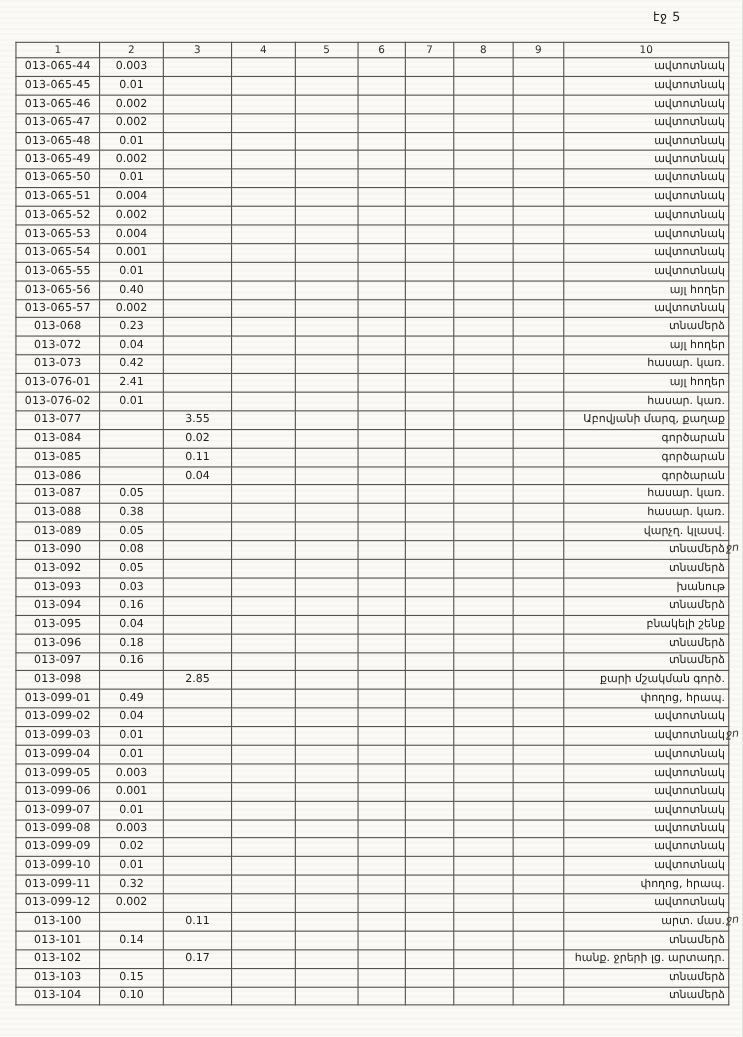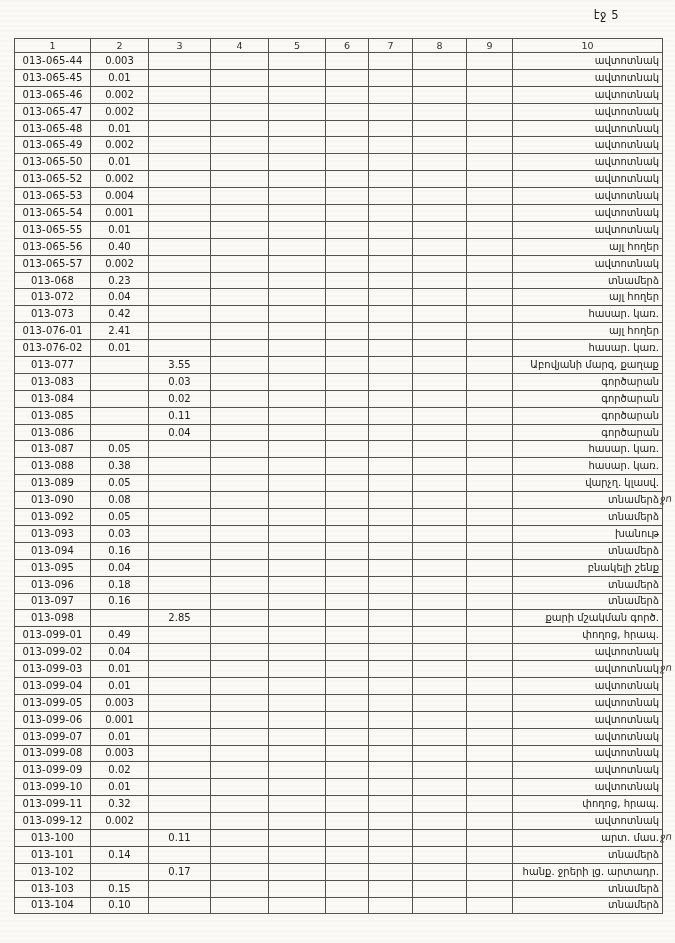--- a/index.html
+++ b/index.html
@@ -190,20 +190,32 @@
           <td class="c-val"></td>
           <td class="c-val"></td>
           <td class="c-val"></td>
           <td class="c-val"></td>
           <td class="c-val"></td>
           <td class="c-val"></td>
           <td class="c-val"></td>
           <td class="c-desc">ավտոտնակ</td>
         </tr>
         <tr>
+          <td class="c-code">013-065-51</td>
+          <td class="c-val">0.004</td>
+          <td class="c-val"></td>
+          <td class="c-val"></td>
+          <td class="c-val"></td>
+          <td class="c-val"></td>
+          <td class="c-val"></td>
+          <td class="c-val"></td>
+          <td class="c-val"></td>
+          <td class="c-desc">ավտոտնակ</td>
+        </tr>
+        <tr>
           <td class="c-code">013-065-52</td>
           <td class="c-val">0.002</td>
           <td class="c-val"></td>
           <td class="c-val"></td>
           <td class="c-val"></td>
           <td class="c-val"></td>
           <td class="c-val"></td>
           <td class="c-val"></td>
           <td class="c-val"></td>
           <td class="c-desc">ավտոտնակ</td>
@@ -332,32 +344,20 @@
           <td class="c-code">013-077</td>
           <td class="c-val"></td>
           <td class="c-val">3.55</td>
           <td class="c-val"></td>
           <td class="c-val"></td>
           <td class="c-val"></td>
           <td class="c-val"></td>
           <td class="c-val"></td>
           <td class="c-val"></td>
           <td class="c-desc">Աբովյանի մարզ, քաղաք</td>
-        </tr>
-        <tr>
-          <td class="c-code">013-083</td>
-          <td class="c-val"></td>
-          <td class="c-val">0.03</td>
-          <td class="c-val"></td>
-          <td class="c-val"></td>
-          <td class="c-val"></td>
-          <td class="c-val"></td>
-          <td class="c-val"></td>
-          <td class="c-val"></td>
-          <td class="c-desc">գործարան</td>
         </tr>
         <tr>
           <td class="c-code">013-084</td>
           <td class="c-val"></td>
           <td class="c-val">0.02</td>
           <td class="c-val"></td>
           <td class="c-val"></td>
           <td class="c-val"></td>
           <td class="c-val"></td>
           <td class="c-val"></td>

